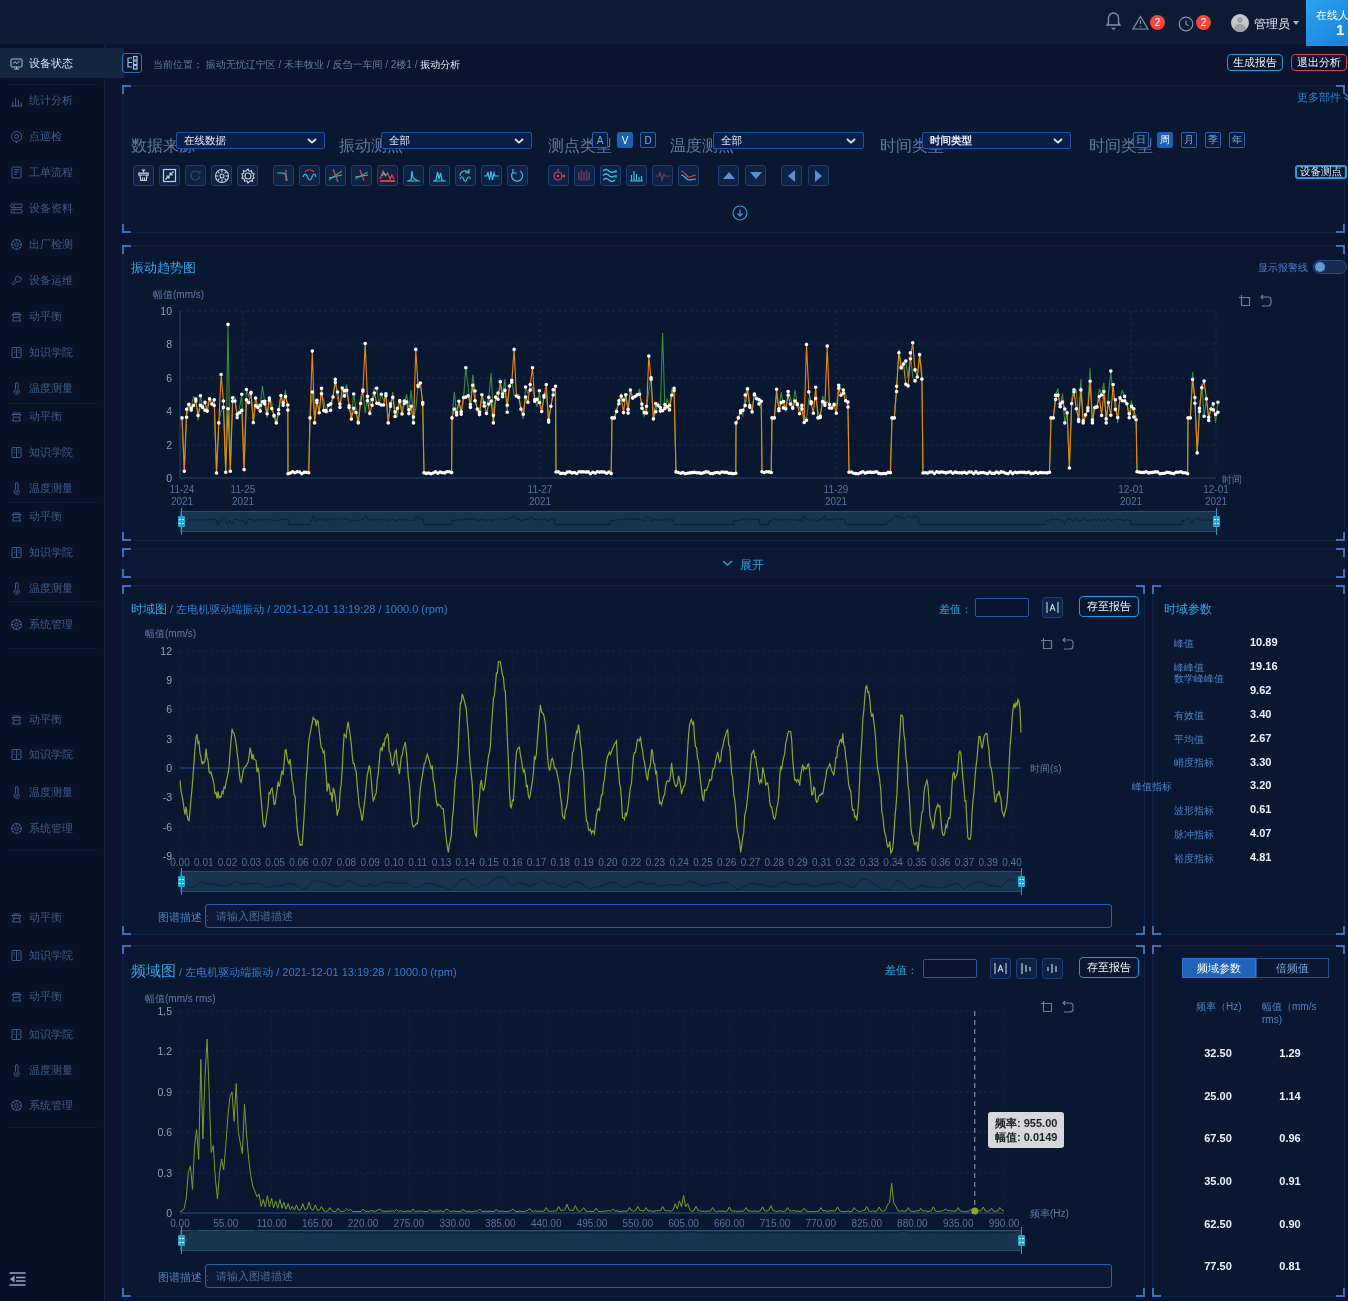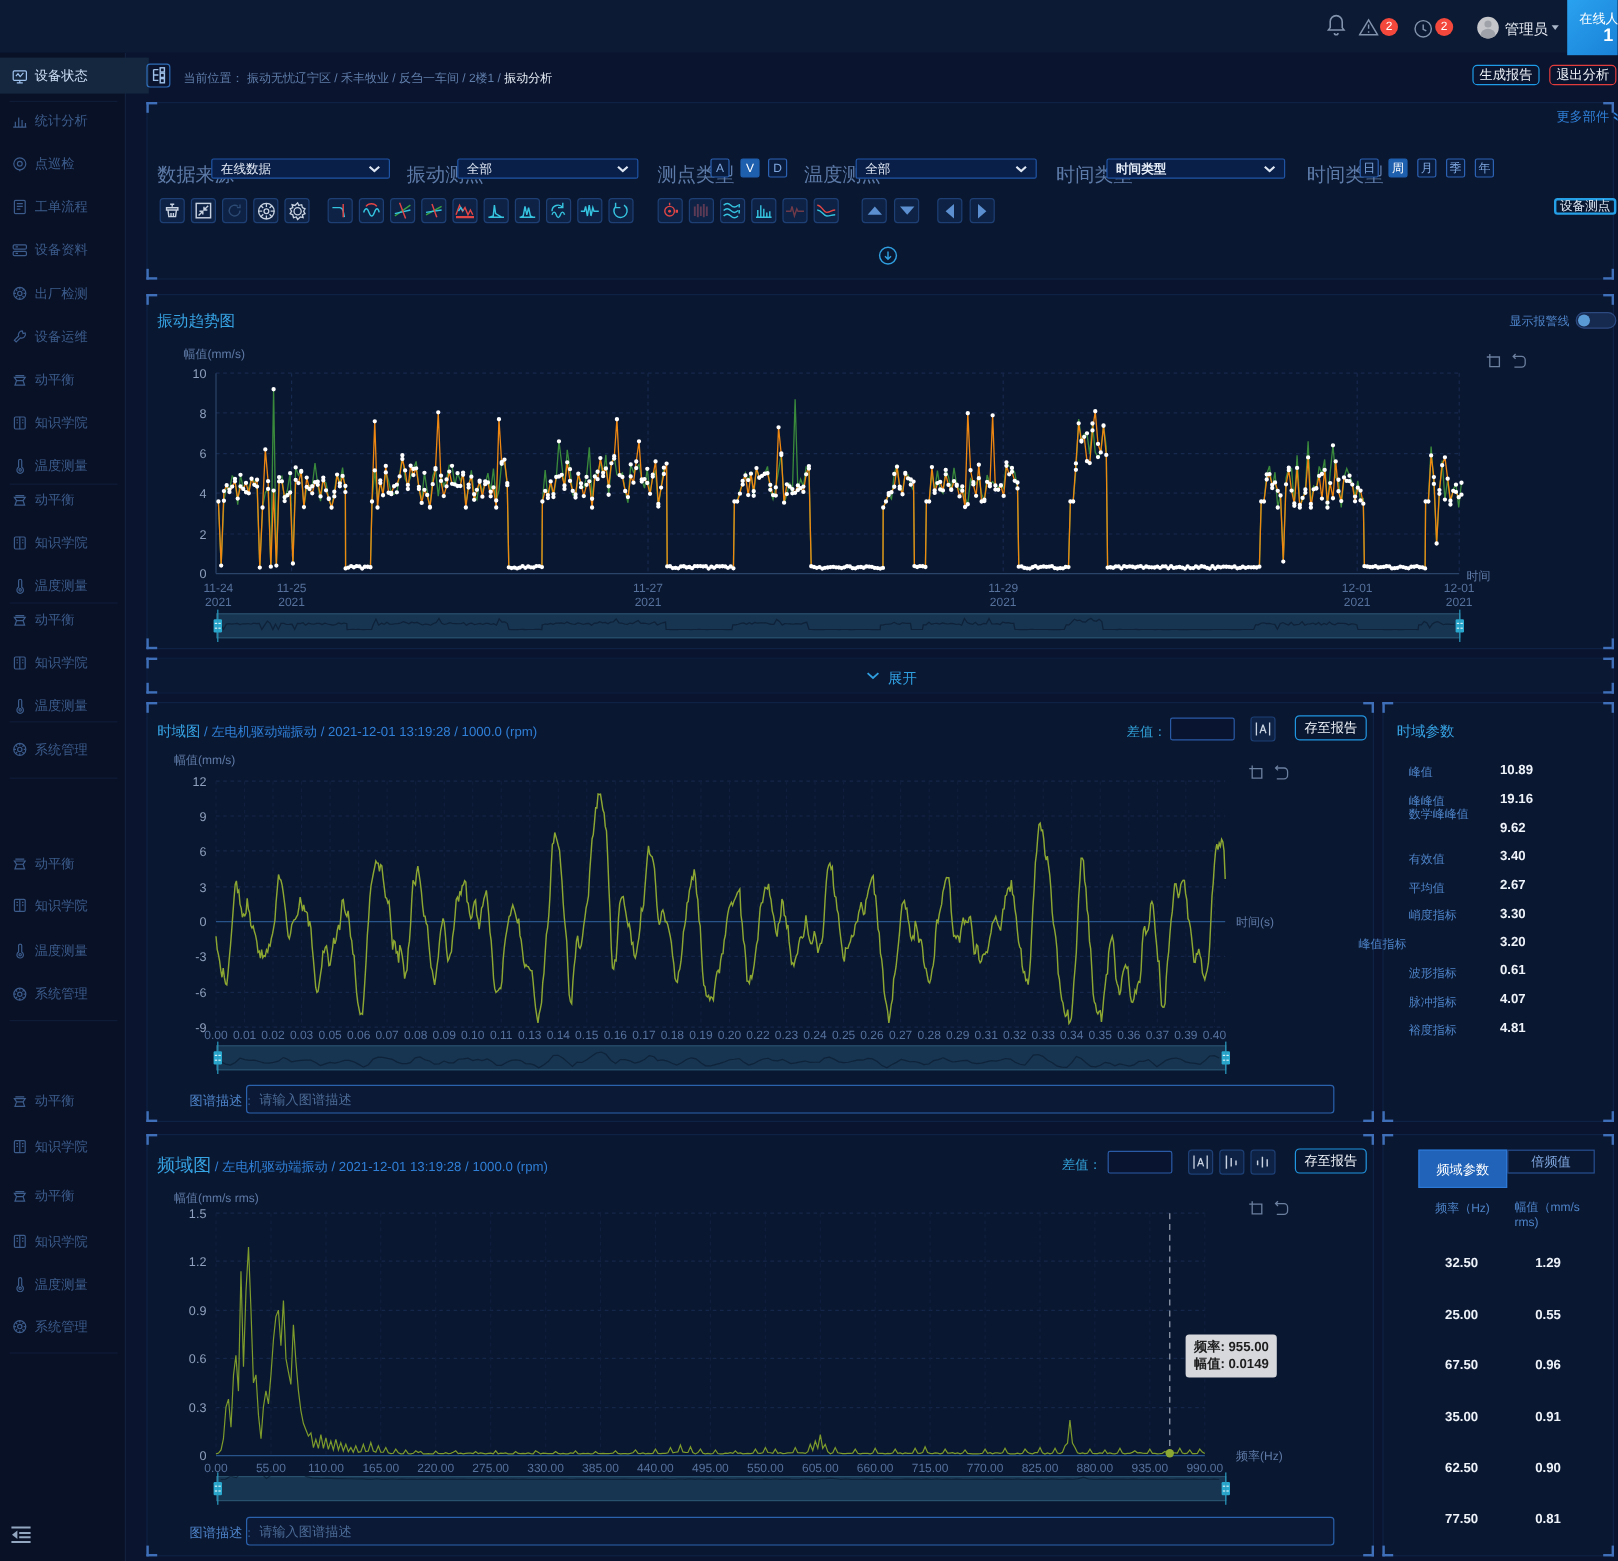--- a/index.html
+++ b/index.html
@@ -705,27 +705,27 @@
 <div class="handle" style="left:178px;top:1235px"></div>
 <div class="handle" style="left:1018px;top:1235px"></div>
 <div class="ab" style="left:158px;top:1270px;font-size:11px;color:#4c82c6">图谱描述：</div>
 <div class="desc-inp ab" style="left:205px;top:1264px;width:907px;height:24px">请输入图谱描述</div>
 <div class="panel ab" style="left:1152px;top:945px;width:193px;height:352px">
     <div class="cb tl"></div>
     <div class="cb tr"></div>
     <div class="cb bl"></div>
     <div class="cb br"></div>
   </div>
-<div class="ab" style="left:1182px;top:958px;width:74px;height:32px;background:#2063b8;border:1px solid #2c77d4;color:#fff;font-size:11px;display:flex;align-items:center;justify-content:center">频域参数</div>
+<div class="ab" style="left:1182px;top:958px;width:74px;height:20px;background:#2063b8;border:1px solid #2c77d4;color:#fff;font-size:11px;display:flex;align-items:center;justify-content:center">频域参数</div>
 <div class="ab" style="left:1256px;top:958px;width:73px;height:20px;border:1px solid #274f92;color:#7ea6dd;font-size:11px;display:flex;align-items:center;justify-content:center">倍频值</div>
 <div class="ab" style="left:1196px;top:1000px;color:#4c82c6;font-size:10px">频率（Hz)</div>
 <div class="ab" style="left:1262px;top:1000px;width:60px;color:#4c82c6;font-size:10px;line-height:13px">幅值（mm/s rms)</div>
 <div class="vval ab" style="left:1196px;top:1047px;width:44px;text-align:center">32.50</div>
 <div class="vval ab" style="left:1268px;top:1047px;width:44px;text-align:center">1.29</div>
 <div class="vval ab" style="left:1196px;top:1090px;width:44px;text-align:center">25.00</div>
-<div class="vval ab" style="left:1268px;top:1090px;width:44px;text-align:center">0.55</div>
+<div class="vval ab" style="left:1268px;top:1090px;width:44px;text-align:center">1.14</div>
 <div class="vval ab" style="left:1196px;top:1132px;width:44px;text-align:center">67.50</div>
 <div class="vval ab" style="left:1268px;top:1132px;width:44px;text-align:center">0.96</div>
 <div class="vval ab" style="left:1196px;top:1175px;width:44px;text-align:center">35.00</div>
 <div class="vval ab" style="left:1268px;top:1175px;width:44px;text-align:center">0.91</div>
 <div class="vval ab" style="left:1196px;top:1218px;width:44px;text-align:center">62.50</div>
 <div class="vval ab" style="left:1268px;top:1218px;width:44px;text-align:center">0.90</div>
 <div class="vval ab" style="left:1196px;top:1260px;width:44px;text-align:center">77.50</div>
 <div class="vval ab" style="left:1268px;top:1260px;width:44px;text-align:center">0.81</div>
 </body></html>

